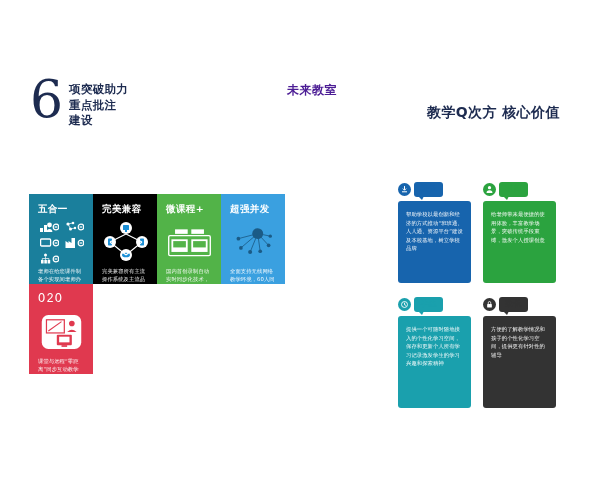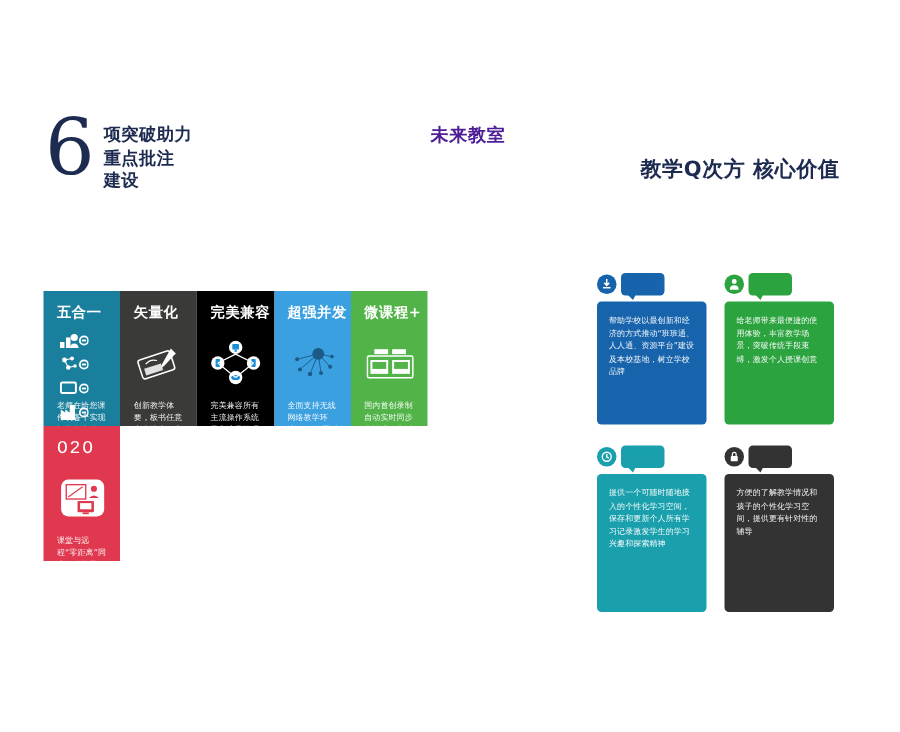--- a/index.html
+++ b/index.html
@@ -73,21 +73,21 @@
   }
 
   
   .tile-grid {
     position: absolute;
     left: 29px;
     top: 194px;
     width: 256px;
     height: 180px;
     display: grid;
-    grid-template-columns: repeat(5, 1fr);
+    grid-template-columns: repeat(4, 1fr);
     grid-template-rows: repeat(2, 1fr);
   }
   .tile {
     position: relative;
     padding: 9px 8px 8px 9px;
     box-sizing: border-box;
     overflow: hidden;
   }
   .tile-title {
     font-size: 9.5px;
@@ -268,88 +268,73 @@
           <rect x="7.6" y="7" width="2.6" height="3.5"></rect>
           <path d="M5.5 3.5 L5.5 5.5 M2.3 5.5 L8.9 5.5 M2.3 5.5 L2.3 7 M5.6 5.5 L5.6 7 M8.9 5.5 L8.9 7" stroke="#fff" stroke-width="0.7" fill="none"></path>
           <circle cx="16" cy="6" r="2.8" fill="none" stroke="#fff" stroke-width="1.2"></circle>
           <rect x="14.6" y="5.4" width="2.8" height="1.2"></rect>
         </svg>
       </span>
     </div>
     <div class="tile-desc">老师在给您课件制备个实现间老师办公、画课、讲课、书写、互动互大常用功能于一体</div>
   </div>
 
-  <div class="tile" style="background:#3a3a38">
-    <div class="tile-title">矢量化</div>
-    <div class="tile-art">
-      <svg width="52" height="38" viewBox="0 0 52 38">
-        <g transform="rotate(-18 26 20)">
-          <rect x="6" y="10" width="34" height="20" rx="2.5" fill="none" stroke="#fff" stroke-width="1.6"></rect>
-          <rect x="10" y="20" width="18" height="7" fill="#fff" opacity="0.85"></rect>
-          <path d="M13 16 q6 -4 12 0" stroke="#fff" stroke-width="1.2" fill="none"></path>
-        </g>
-        <path d="M38 4 L43 9 L31 22 L28 24 L29 20 Z" fill="#fff"></path>
-        <path d="M38 4 L43 9" stroke="#3a3a38" stroke-width="1"></path>
-      </svg>
-    </div>
-    <div class="tile-desc">创新教学体要，板书任意变大缩小、实时书写、重点批注</div>
-  </div>
 
   <div class="tile" style="background:#000000">
     <div class="tile-title">完美兼容</div>
     <div class="tile-art">
       <svg width="46" height="40" viewBox="0 0 46 40" fill="#fff">
         <circle cx="23" cy="6" r="6"></circle>
         <rect x="20" y="3" width="6" height="5" rx="0.6" fill="#1b8fd6"></rect>
         <rect x="22" y="8" width="2" height="2" fill="#1b8fd6"></rect>
         <circle cx="7" cy="20" r="6"></circle>
         <rect x="5" y="16.5" width="4" height="7" rx="0.7" fill="#1b8fd6"></rect>
         <circle cx="39" cy="20" r="6"></circle>
         <rect x="37" y="16.5" width="4" height="7" rx="0.7" fill="#1b8fd6"></rect>
         <circle cx="23" cy="33" r="6"></circle>
         <ellipse cx="23" cy="33" rx="4" ry="2.3" fill="#1b8fd6"></ellipse>
         <path d="M23 12 L7 20 M23 12 L39 20 M7 20 L23 33 M39 20 L23 33" stroke="#fff" stroke-width="1.1" fill="none"></path>
       </svg>
     </div>
     <div class="tile-desc">完美兼容所有主流操作系统及主流品牌硬件</div>
   </div>
 
+  <div class="tile" style="background:#52b348">
+    <div class="tile-title">微课程+</div>
+    <div class="tile-art">
+      <svg width="52" height="38" viewBox="0 0 52 38" fill="none" stroke="#fff" stroke-width="1.5">
+        <rect x="3" y="12" width="46" height="22" rx="1.5"></rect>
+        <rect x="6" y="16" width="18" height="14" fill="#fff" stroke="none"></rect>
+        <rect x="8" y="18" width="14" height="7" fill="#52b348" stroke="none"></rect>
+        <rect x="28" y="16" width="18" height="14" fill="#fff" stroke="none"></rect>
+        <rect x="30" y="18" width="14" height="7" fill="#52b348" stroke="none"></rect>
+        <rect x="10" y="5" width="14" height="5" fill="#fff" stroke="none"></rect>
+        <rect x="28" y="5" width="14" height="5" fill="#fff" stroke="none"></rect>
+      </svg>
+    </div>
+    <div class="tile-desc">国内首创录制自动实时同步化技术，实时生产正态种带有相关信息的微课程</div>
+  </div>
+
   <div class="tile" style="background:#3aa0e0">
     <div class="tile-title">超强并发</div>
     <div class="tile-art">
       <svg width="56" height="40" viewBox="0 0 56 40" fill="#1b5b86">
         <circle cx="33" cy="10" r="6.5"></circle>
         <circle cx="10" cy="16" r="2.2"></circle>
         <circle cx="13" cy="27" r="2.2"></circle>
         <circle cx="24" cy="32" r="2.4"></circle>
         <circle cx="36" cy="31" r="2.2"></circle>
         <circle cx="46" cy="24" r="2.2"></circle>
         <circle cx="48" cy="13" r="2"></circle>
         <path d="M33 10 L10 16 M33 10 L13 27 M33 10 L24 32 M33 10 L36 31 M33 10 L46 24 M33 10 L48 13" stroke="#1b5b86" stroke-width="1" fill="none"></path>
       </svg>
     </div>
     <div class="tile-desc">全面支持无线网络教学环境，60人同时在线并发，极速“零延迟”体验</div>
   </div>
 
-  <div class="tile" style="background:#52b348">
-    <div class="tile-title">微课程+</div>
-    <div class="tile-art">
-      <svg width="52" height="38" viewBox="0 0 52 38" fill="none" stroke="#fff" stroke-width="1.5">
-        <rect x="3" y="12" width="46" height="22" rx="1.5"></rect>
-        <rect x="6" y="16" width="18" height="14" fill="#fff" stroke="none"></rect>
-        <rect x="8" y="18" width="14" height="7" fill="#52b348" stroke="none"></rect>
-        <rect x="28" y="16" width="18" height="14" fill="#fff" stroke="none"></rect>
-        <rect x="30" y="18" width="14" height="7" fill="#52b348" stroke="none"></rect>
-        <rect x="10" y="5" width="14" height="5" fill="#fff" stroke="none"></rect>
-        <rect x="28" y="5" width="14" height="5" fill="#fff" stroke="none"></rect>
-      </svg>
-    </div>
-    <div class="tile-desc">国内首创录制自动实时同步化技术，实时生产正态种带有相关信息的微课程</div>
-  </div>
-
   <div class="tile" style="background:#e0394f">
     <div class="tile-title o2o">O2O</div>
     <div class="tile-art">
       <svg width="50" height="40" viewBox="0 0 50 40">
         <rect x="4" y="2" width="42" height="36" rx="7" fill="#fff"></rect>
         <rect x="9" y="7" width="19" height="14" fill="none" stroke="#e0394f" stroke-width="1.3"></rect>
         <path d="M11 19 L25 9" stroke="#e0394f" stroke-width="1.2"></path>
         <circle cx="36" cy="11" r="3" fill="#e0394f"></circle>
         <path d="M31 20 q5 -5 10 0 z" fill="#e0394f"></path>
         <rect x="20" y="23" width="16" height="11" rx="1" fill="#e0394f"></rect>

